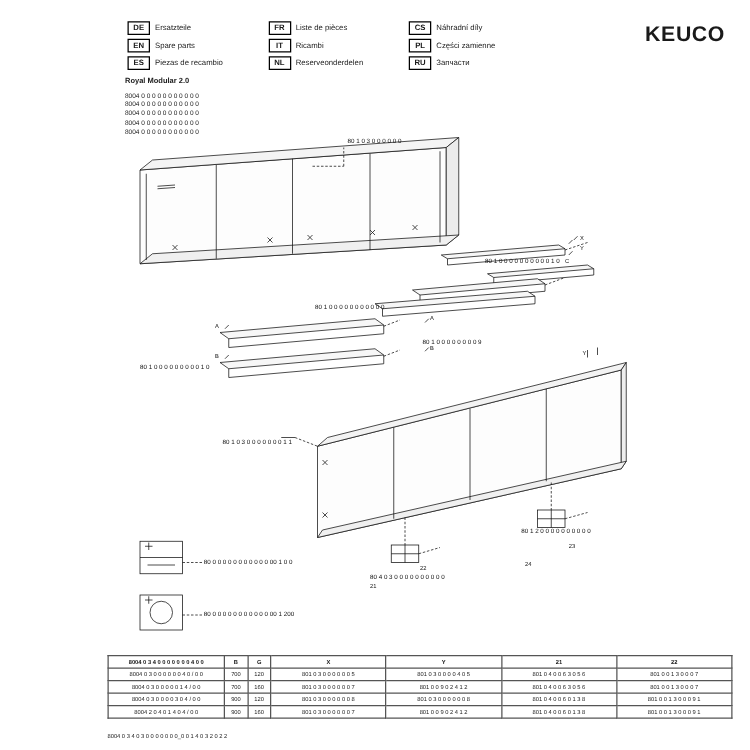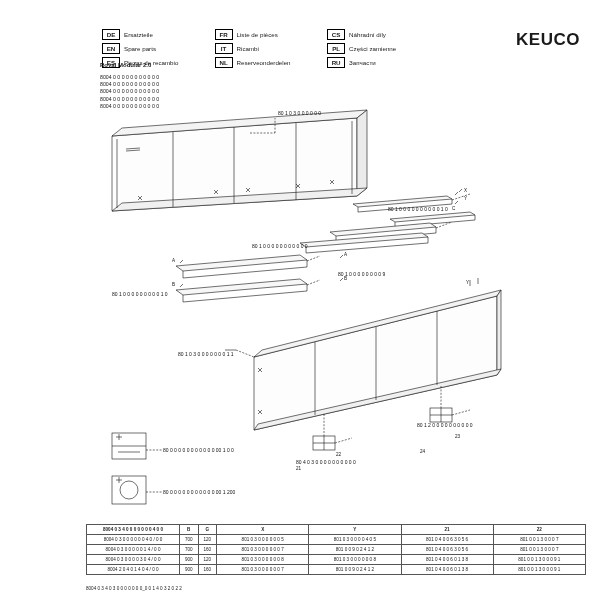--- a/index.html
+++ b/index.html
@@ -1,17 +1,17 @@
 <!DOCTYPE html>
 <html><head>
 <meta charset="utf-8">
 <style>
   html,body{margin:0;padding:0;}
   body{width:600px;height:600px;background:#ffffff;font-family:"Liberation Sans",sans-serif;color:#1a1a1a;overflow:hidden;}
-  .page{position:relative;width:600px;height:486px;box-sizing:border-box;padding:22px 14px;text-decoration:underline;}
+  .page{position:relative;width:600px;height:486px;box-sizing:border-box;padding:10px 14px;text-decoration:underline;}
 
   
   .header{position:relative;height:46px;}
   .lang-table{position:absolute;left:88px;top:6px;width:330px;}
   .lang-row{display:flex;gap:0;}
   .lang-cell{display:flex;align-items:center;height:12px;}
   .lang-code{width:18px;height:11px;border:0.7px solid #000;font-size:6.2px;font-weight:bold;display:flex;align-items:center;justify-content:center;box-sizing:border-box;}
   .lang-name{font-size:6.2px;margin-left:4px;white-space:nowrap;}
   .col1{width:118px;}
   .col2{width:118px;}

